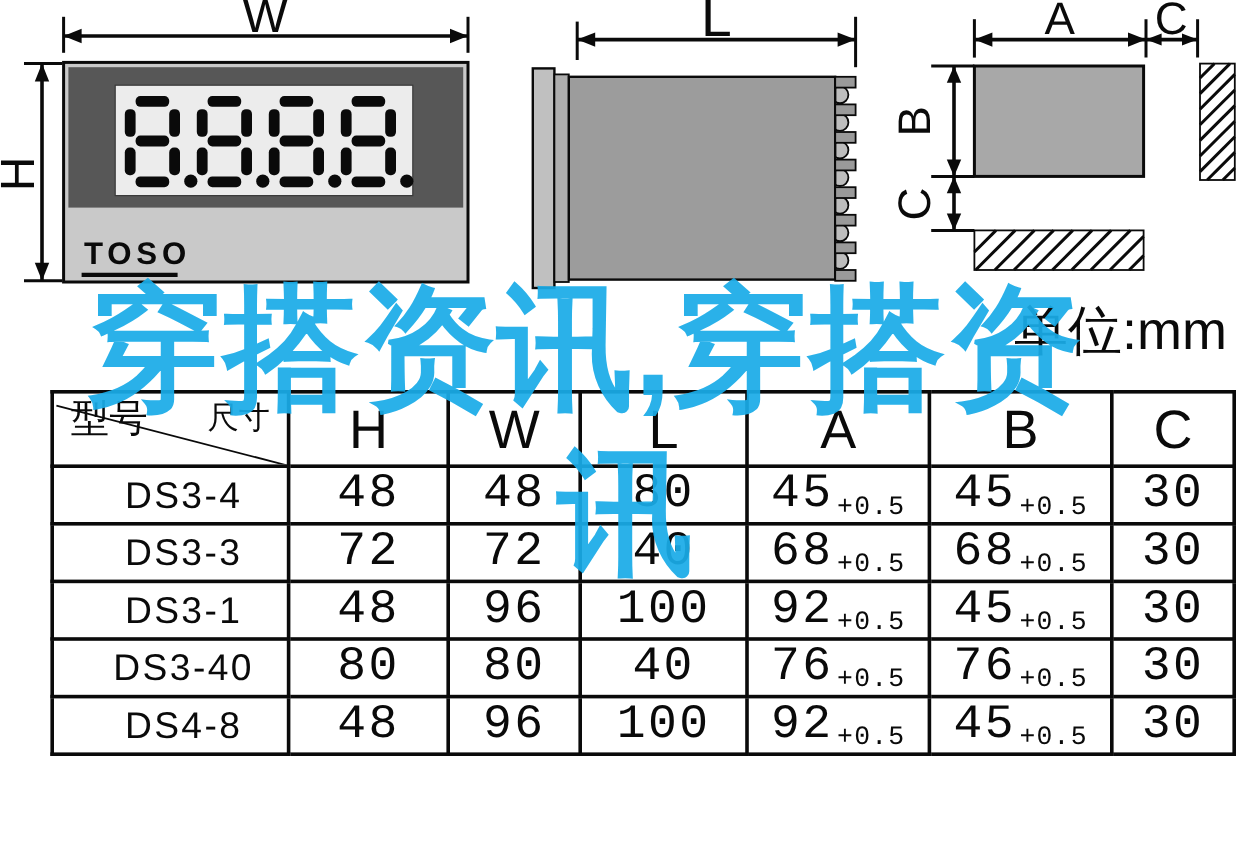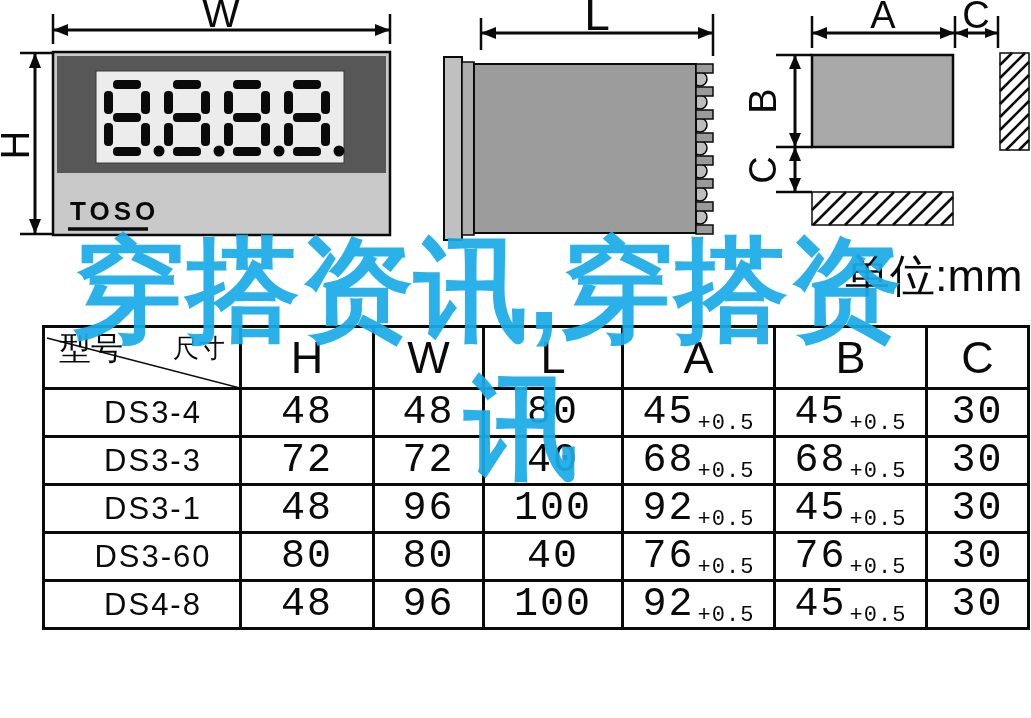--- a/index.html
+++ b/index.html
@@ -268,21 +268,21 @@
   <tr>
     <td class="model">DS3-1</td>
     <td class="num">48</td>
     <td class="num">96</td>
     <td class="num">100</td>
     <td class="num"><span>92</span><span class="tol">+0.5</span></td>
     <td class="num"><span>45</span><span class="tol">+0.5</span></td>
     <td class="num">30</td>
   </tr>
   <tr>
-    <td class="model">DS3-60</td>
+    <td class="model">DS3-40</td>
     <td class="num">80</td>
     <td class="num">80</td>
     <td class="num">40</td>
     <td class="num"><span>76</span><span class="tol">+0.5</span></td>
     <td class="num"><span>76</span><span class="tol">+0.5</span></td>
     <td class="num">30</td>
   </tr>
   <tr>
     <td class="model">DS4-8</td>
     <td class="num">48</td>

